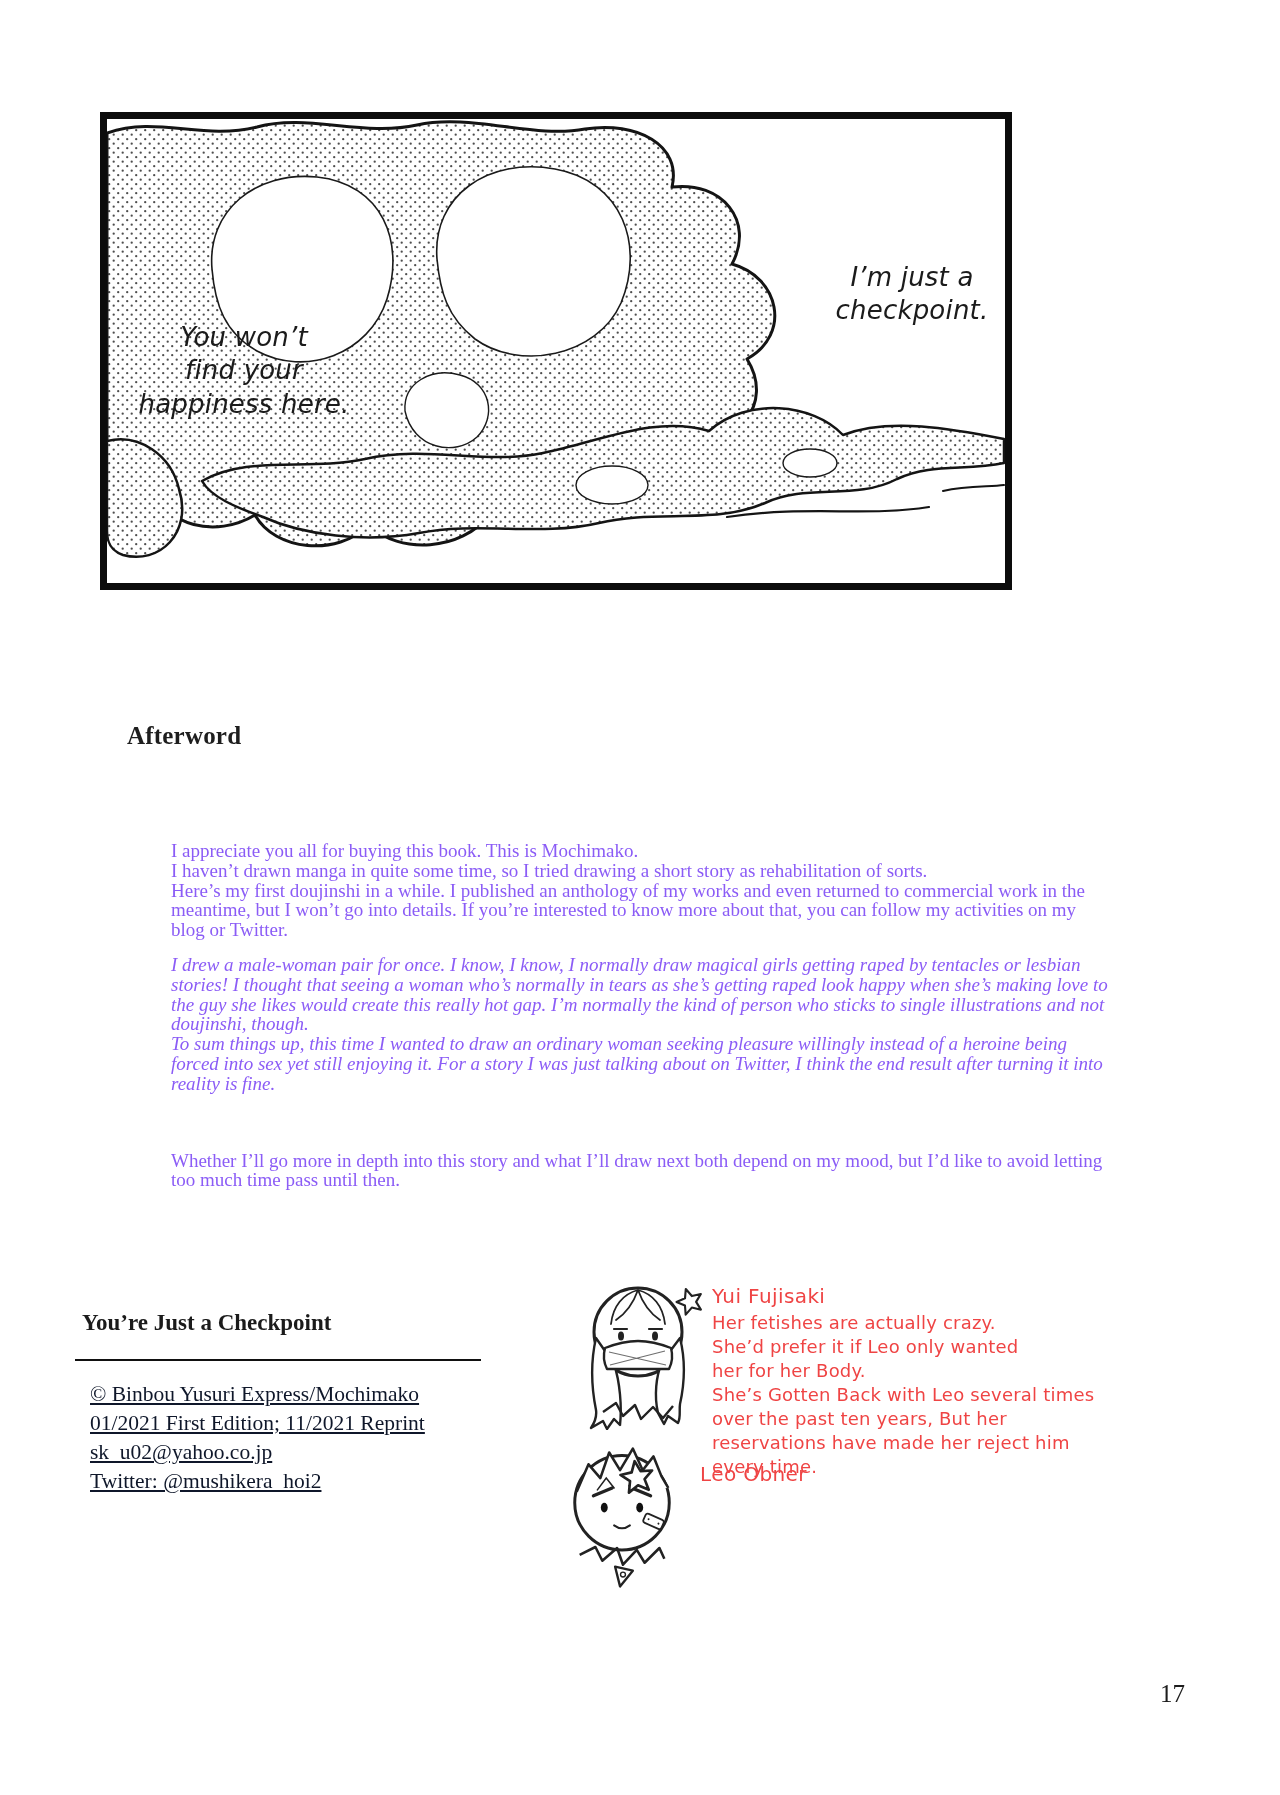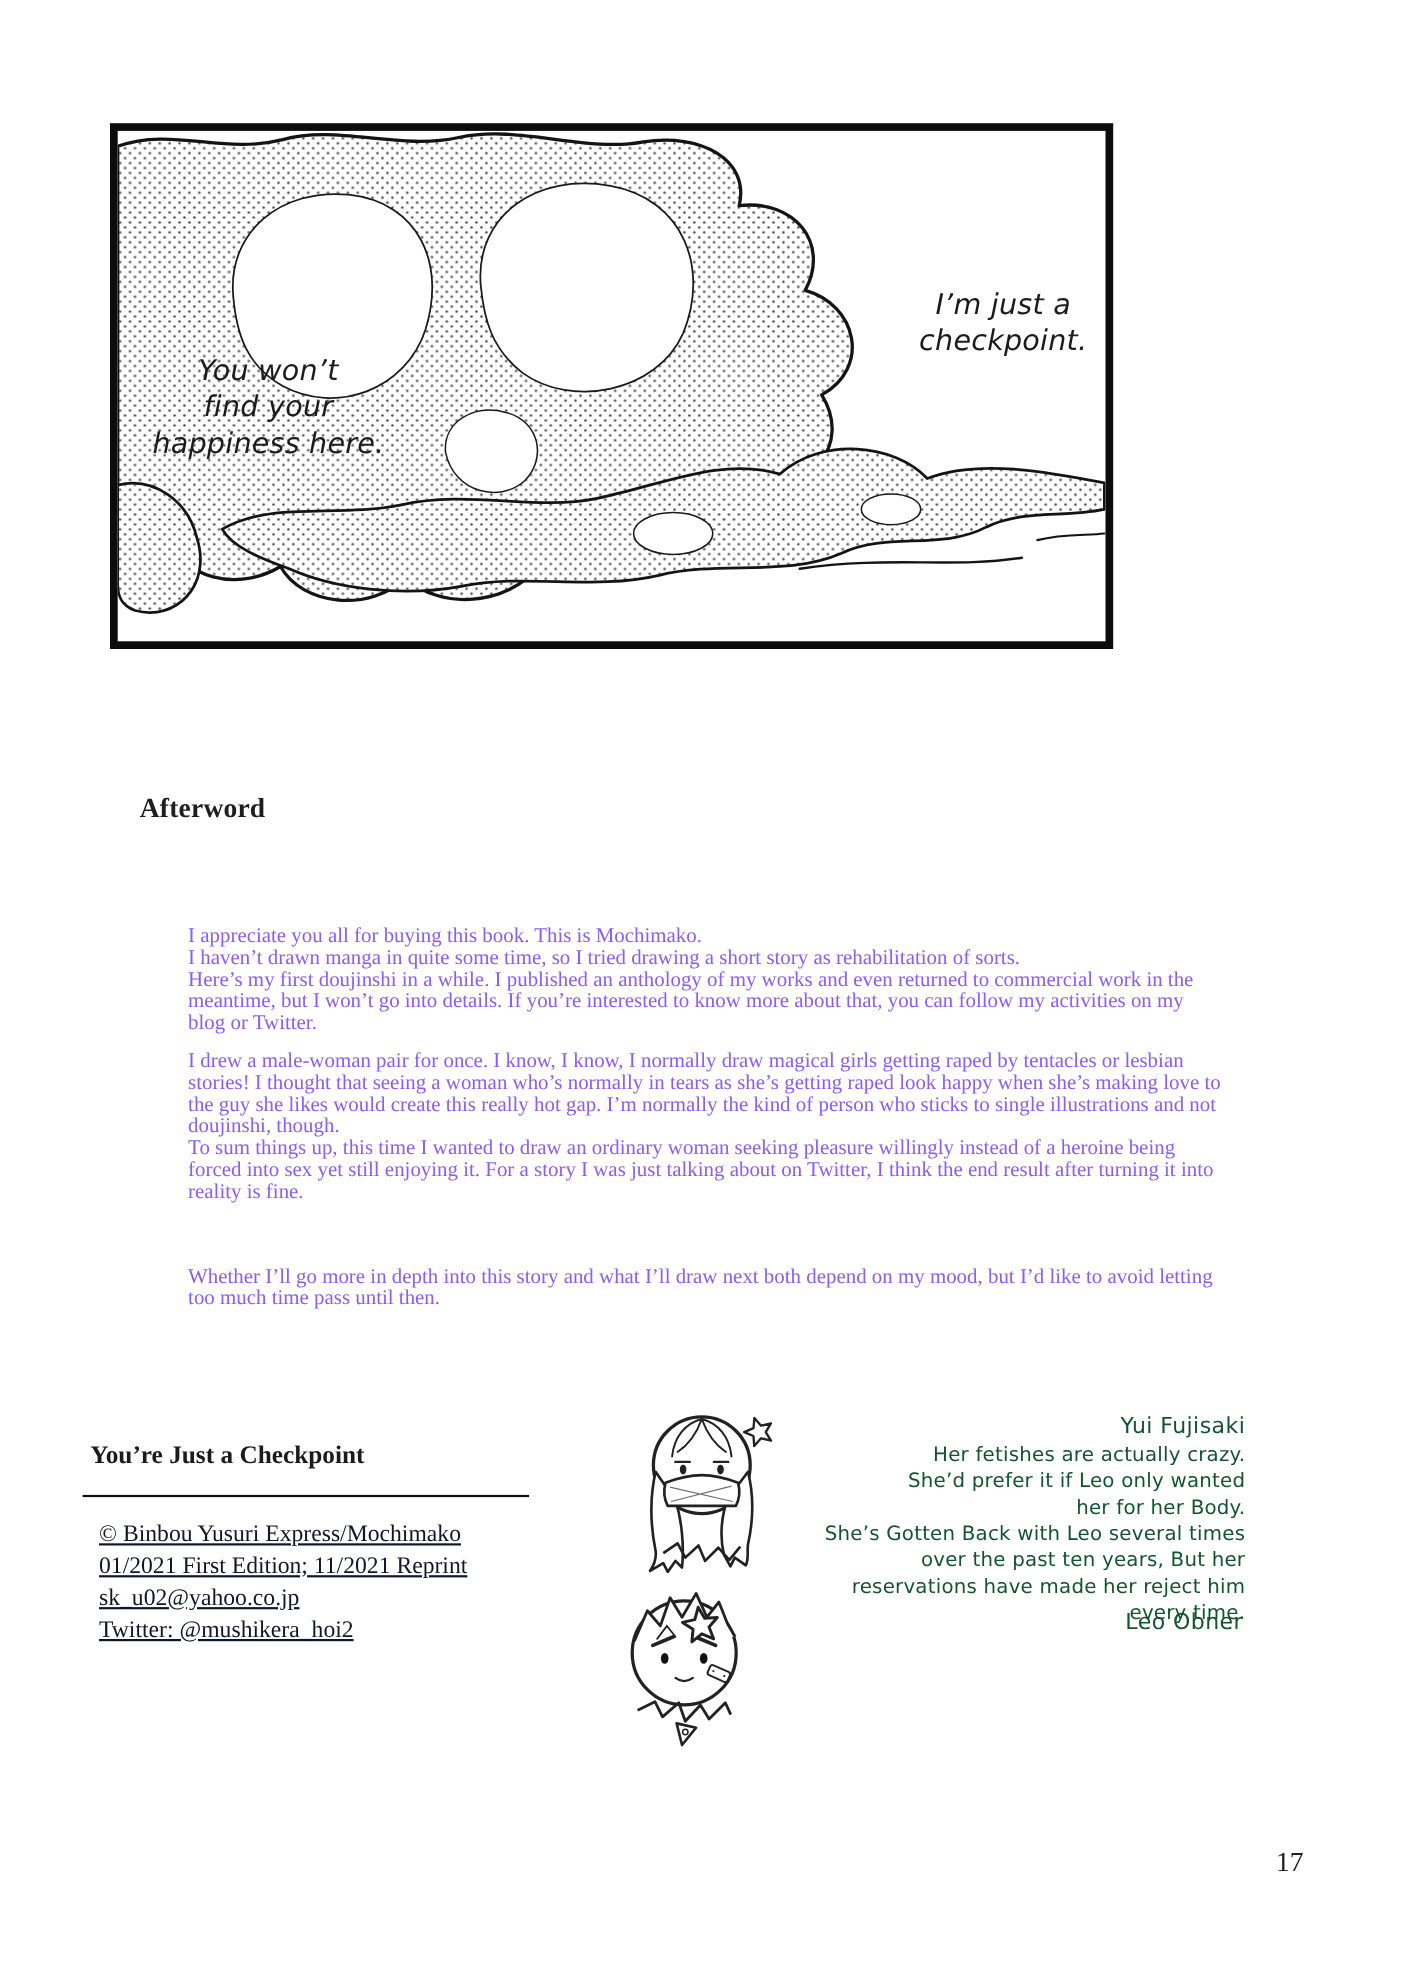--- a/index.html
+++ b/index.html
@@ -15,40 +15,40 @@
           line-height:1.28;letter-spacing:.2px;margin-top:20px;}
   .speech-left{left:22px;top:182px;width:230px;font-size:26px;}
   .speech-right{left:700px;top:122px;width:210px;font-size:26px;}
 
   
   .afterword-heading{position:absolute;left:127px;top:722px;margin:0;
        font-size:25px;font-weight:bold;color:#1e1e1e;letter-spacing:.2px;}
   .body-text{position:absolute;left:127px;top:841px;width:941px;
        font-size:19px;line-height:19.8px;color:#8b5cf6;margin-left:44px;}
   .body-text p{margin:0;}
-  .group-2{margin-top:15px;}
+  .group-2{margin-top:15px;font-style:italic;}
   .group-3{margin-top:57px;}
 
   
   .colophon-title{position:absolute;left:82px;top:1310px;margin:0;
        font-size:23px;font-weight:bold;color:#1b1b1b;}
   .colophon-rule{position:absolute;left:75px;top:1359px;width:406px;height:0;
        border:none;border-top:2px solid #111;margin:0;}
   .colophon-lines{position:absolute;left:90px;top:1380px;width:420px;
        font-size:21.5px;line-height:29px;color:#0f172a;text-decoration:underline;}
   .colophon-lines p{margin:0;}
 
   
   .profile-avatar{position:absolute;}
   .avatar-yui{left:583px;top:1280px;width:110px;height:150px;}
   .avatar-leo{left:558px;top:1426px;width:128px;height:178px;}
   .star{position:absolute;}
   .star-yui{left:674px;top:1286px;width:32px;height:32px;transform:rotate(-18deg);}
   .star-leo{left:617px;top:1458px;width:40px;height:40px;transform:rotate(-8deg);}
-  .profile-text{position:absolute;font-family:"DejaVu Sans", sans-serif;color:#14532d;text-align:right;}
+  .profile-text{position:absolute;font-family:"DejaVu Sans", sans-serif;color:#ef4444;}
   .text-yui{left:712px;top:1284px;width:420px;}
   .text-leo{left:700px;top:1462px;width:430px;}
   .char-name{font-size:20px;letter-spacing:.4px;margin-bottom:3px;}
   .char-desc{font-size:18px;line-height:24px;letter-spacing:.2px;white-space:pre-line;}
 
   .page-number{position:absolute;left:1160px;top:1680px;font-size:25px;color:#1d1d1d;}
 </style>
 </head>
 <body>
 

